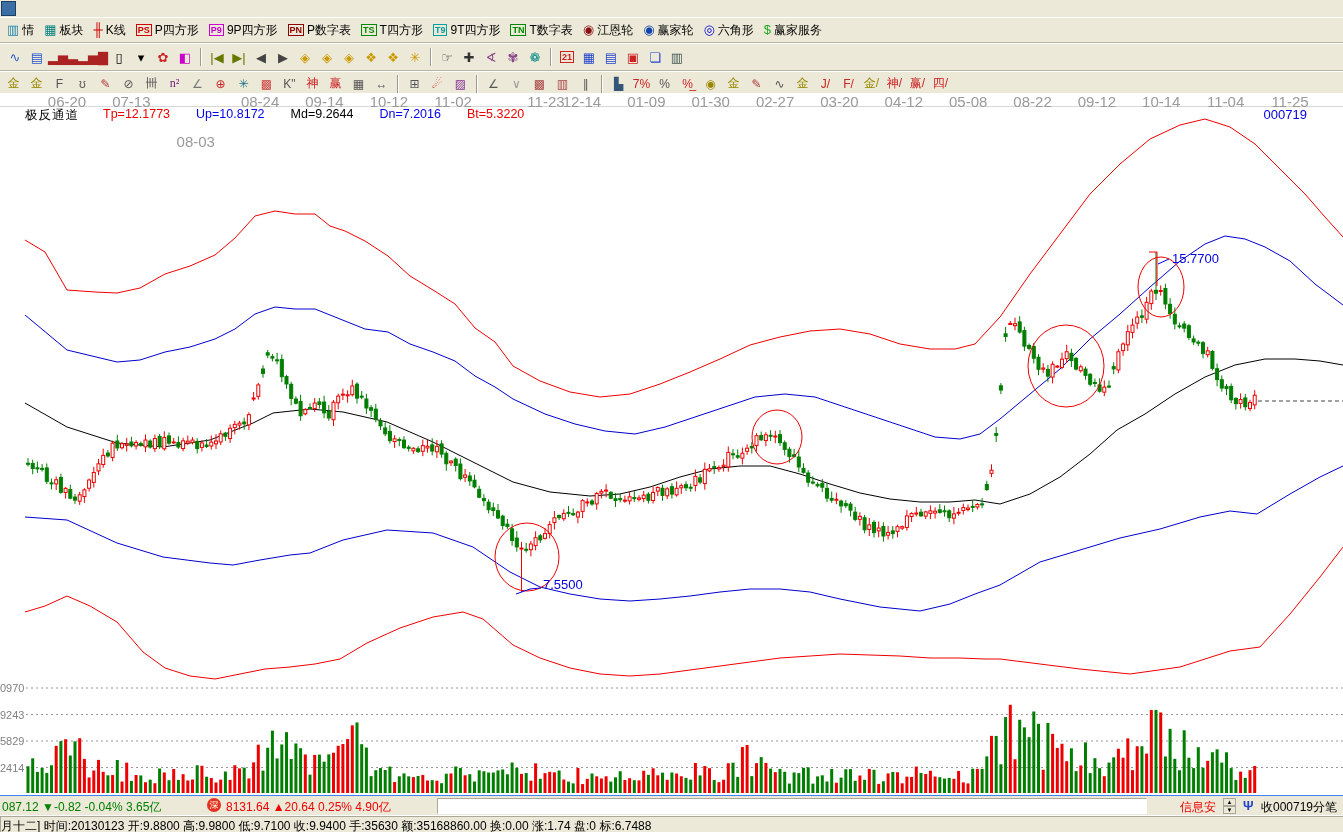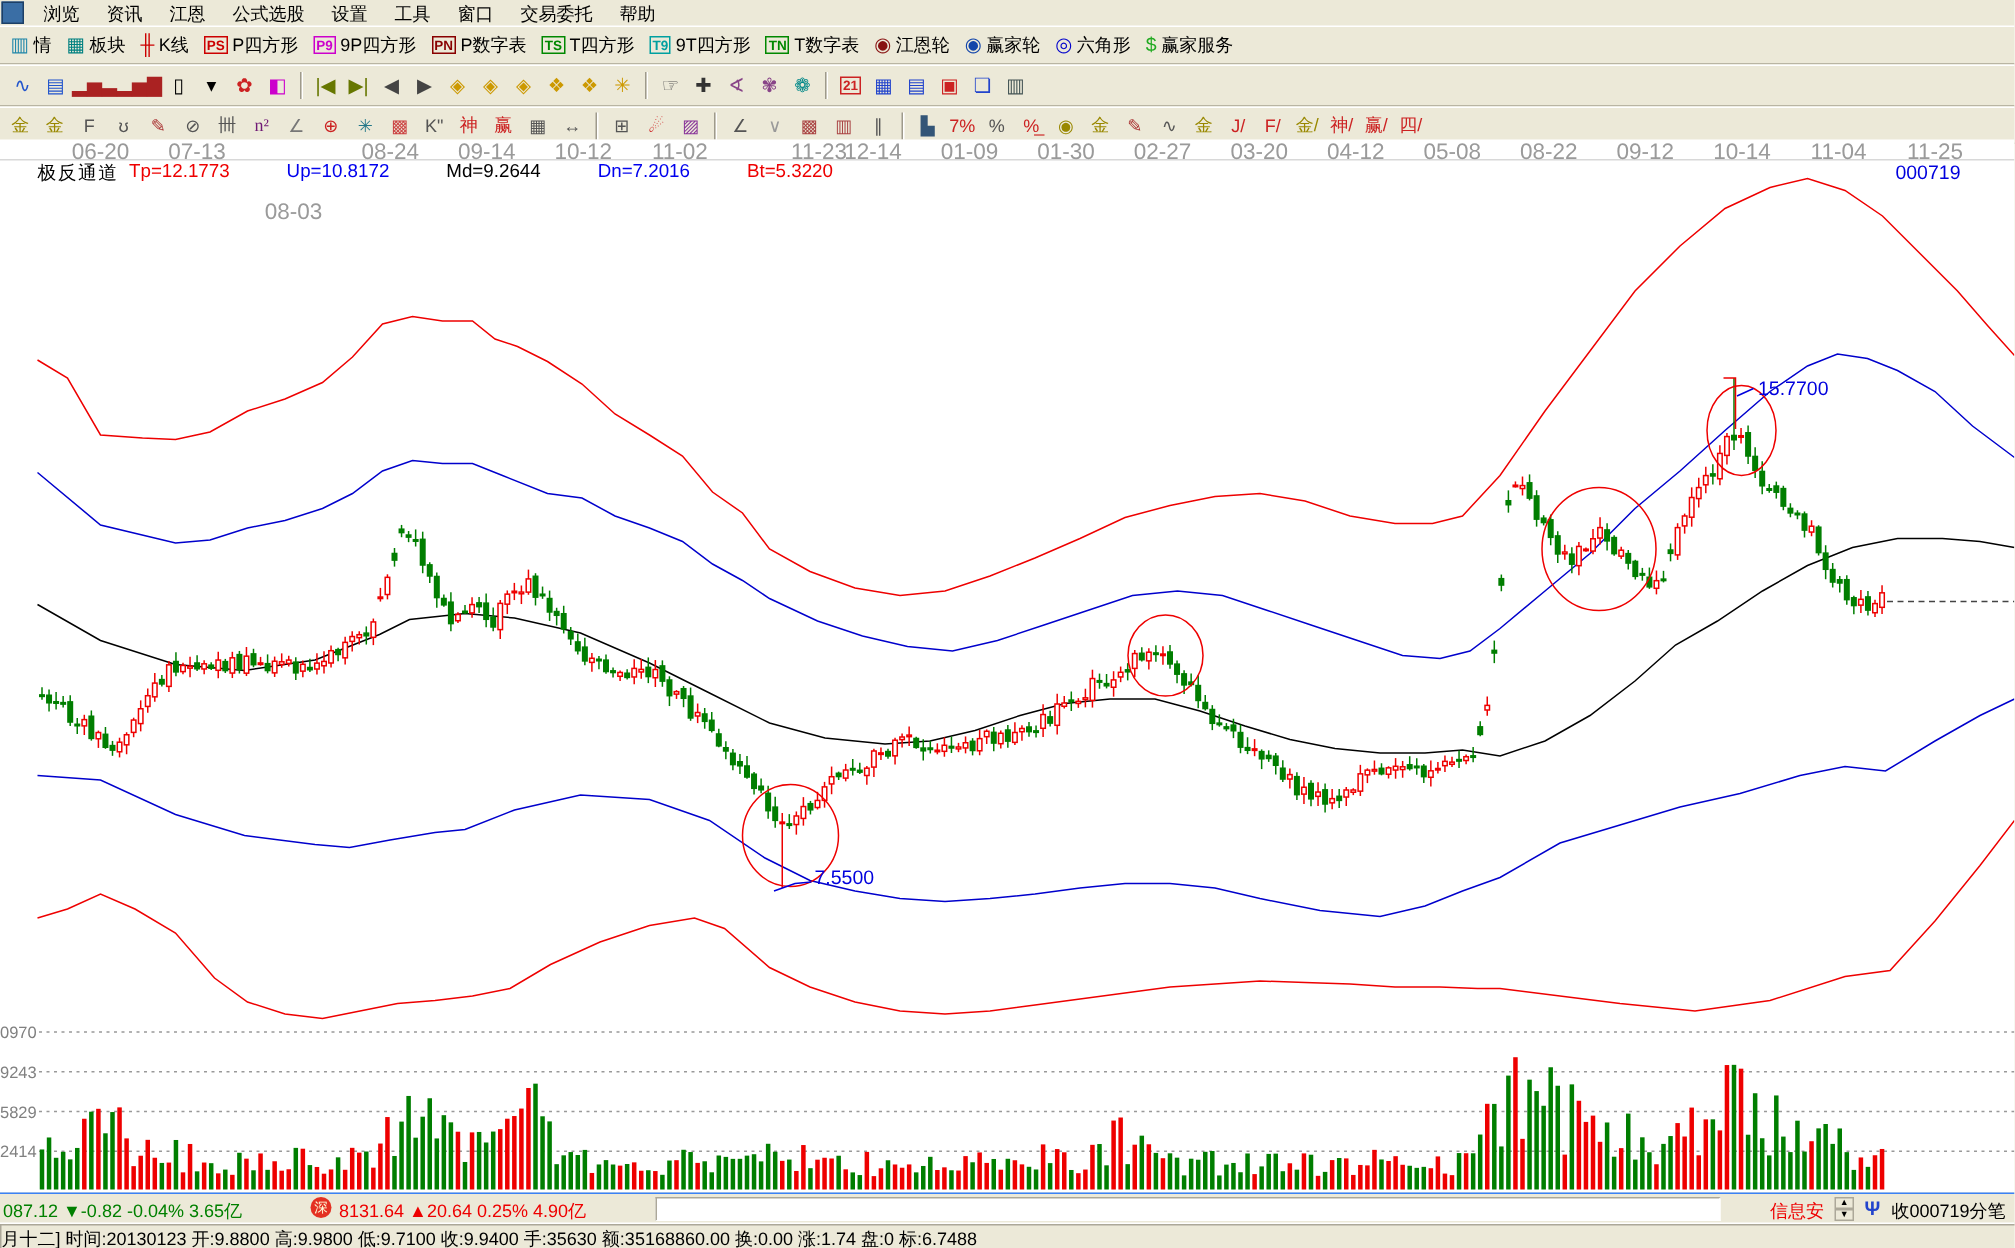--- a/index.html
+++ b/index.html
@@ -19,21 +19,21 @@
   .badge{font-size:9px;font-weight:bold;border:1px solid;padding:0 1px;line-height:10px}
   .sep{width:0;height:18px;border-left:1px solid #9e9a8b;border-right:1px solid #fff;margin:0 4px}
   .icn{display:inline-flex;align-items:center;justify-content:center;min-width:22px;height:20px;font-size:13px;cursor:default}
   #tb4 .icn{min-width:23px;font-size:12px}
   
   #chartwrap{position:absolute;top:93px;left:0;width:1343px;height:702px;background:#fff}
   #daterow{position:absolute;top:0;left:0;right:0;height:13px;border-bottom:1px solid #d8d8d8}
   #daterow span{position:absolute;top:0;transform:translateX(-50%);color:#9a9a9a;font-size:15px}
   #indrow{position:absolute;top:13px;left:0;right:0;height:17px;font-size:12.5px}
   #indname{position:absolute;left:25px;top:1px;color:#000;letter-spacing:1px}
-  #indvals{position:absolute;left:86px;top:1px;display:flex;gap:38px}
+  #indvals{position:absolute;left:103px;top:1px;display:flex;gap:26px}
   #stockcode{position:absolute;right:36px;top:1px;color:#0000dd;font-size:13px}
   #chart{position:absolute;top:14px;left:0}
   
   #status1{position:absolute;top:795px;left:0;width:1343px;height:20px;background:#ece9d8;border-top:1px solid #3b82f6;font-size:12px}
   #status1 .green{color:#008000}
   #status1 .red{color:#ee0000}
   #shidx{position:absolute;left:2px;top:3px;white-space:nowrap}
   #szbadge{position:absolute;left:207px;top:2px;width:14px;height:14px;border-radius:50%;background:#e43022;color:#ffd;
            font-size:9px;text-align:center;line-height:14px}
   #szidx{position:absolute;left:226px;top:3px;white-space:nowrap}
@@ -48,31 +48,20 @@
            box-shadow:inset 1px 1px 0 #aca899;white-space:nowrap;overflow:hidden}
   #infotext{position:absolute;left:1px;top:2px;color:#000;font-size:12px;letter-spacing:0}
 </style>
 </head>
 <body>
 
 <div id="app">
 
   <div id="menubar">
     <span class="app-icon"></span>
-    <nav id="menu-items" style="display: flex;">
-        <span class="menu-item">浏览</span>
-        <span class="menu-item">资讯</span>
-        <span class="menu-item">江恩</span>
-        <span class="menu-item">公式选股</span>
-        <span class="menu-item">设置</span>
-        <span class="menu-item">工具</span>
-        <span class="menu-item">窗口</span>
-        <span class="menu-item">交易委托</span>
-        <span class="menu-item">帮助</span>
-      </nav>
   </div>
 
   <div id="tb2" class="toolbar">
       <span class="tbtn">
         <span class="g" style="color: rgb(34, 136, 170);">▥</span>
         <span>情</span>
       </span>
       <span class="tbtn">
         <span class="g" style="color: rgb(0, 128, 128);">▦</span>
         <span>板块</span>

